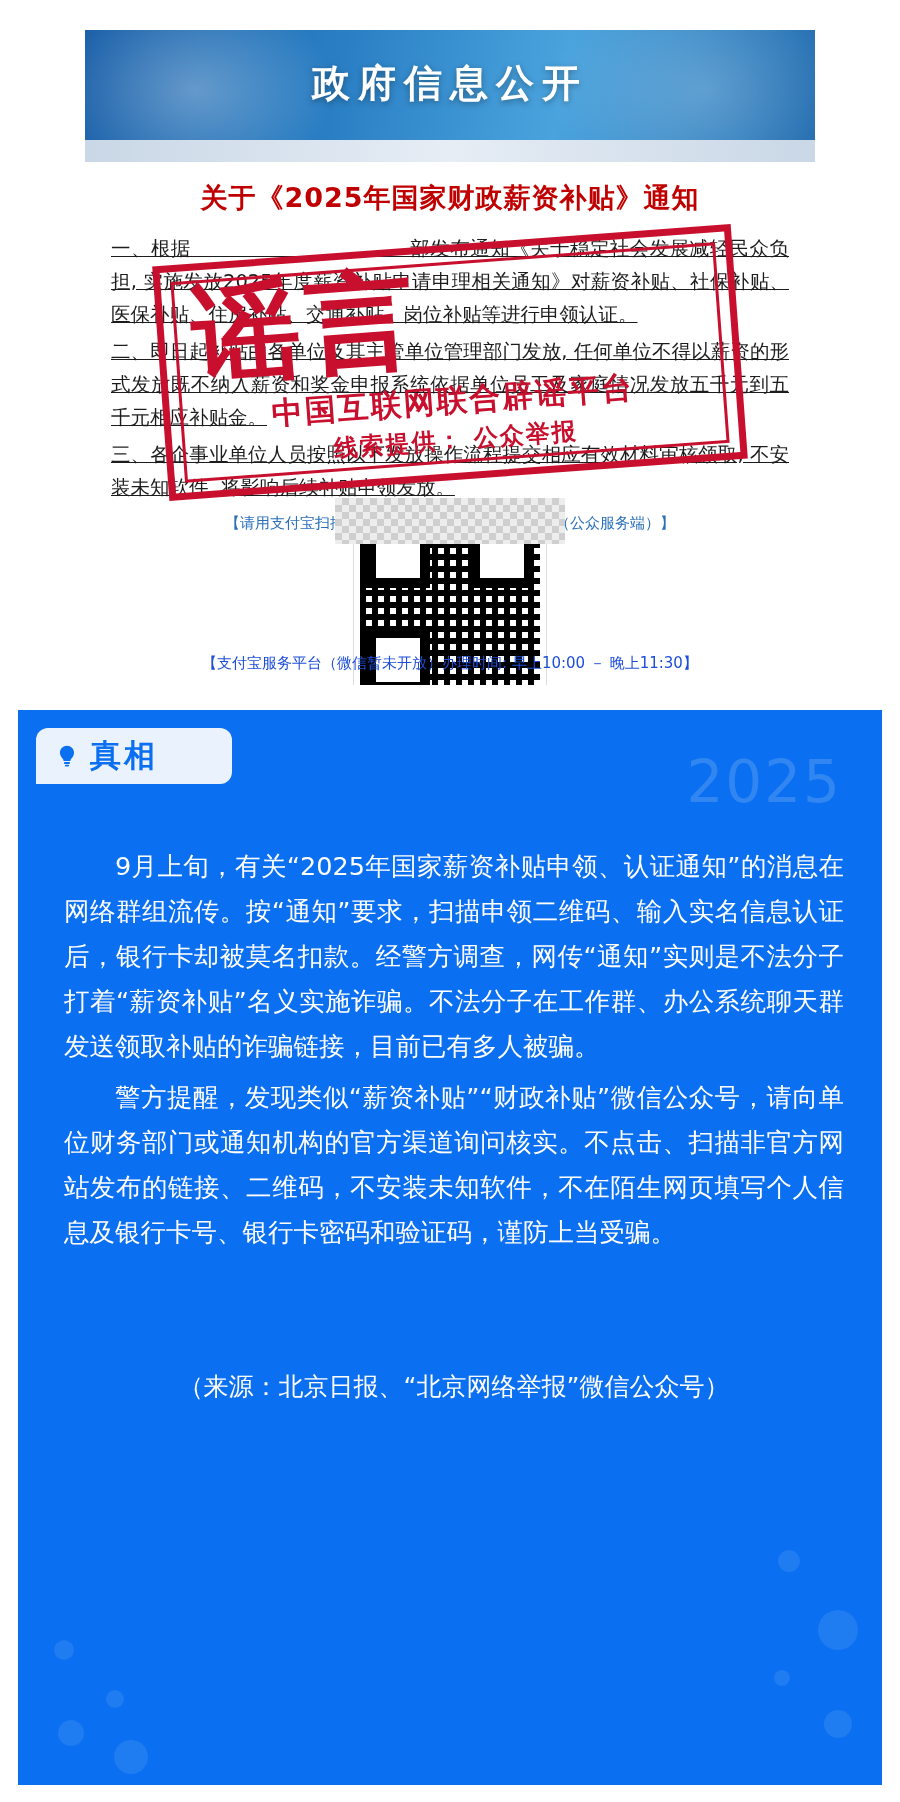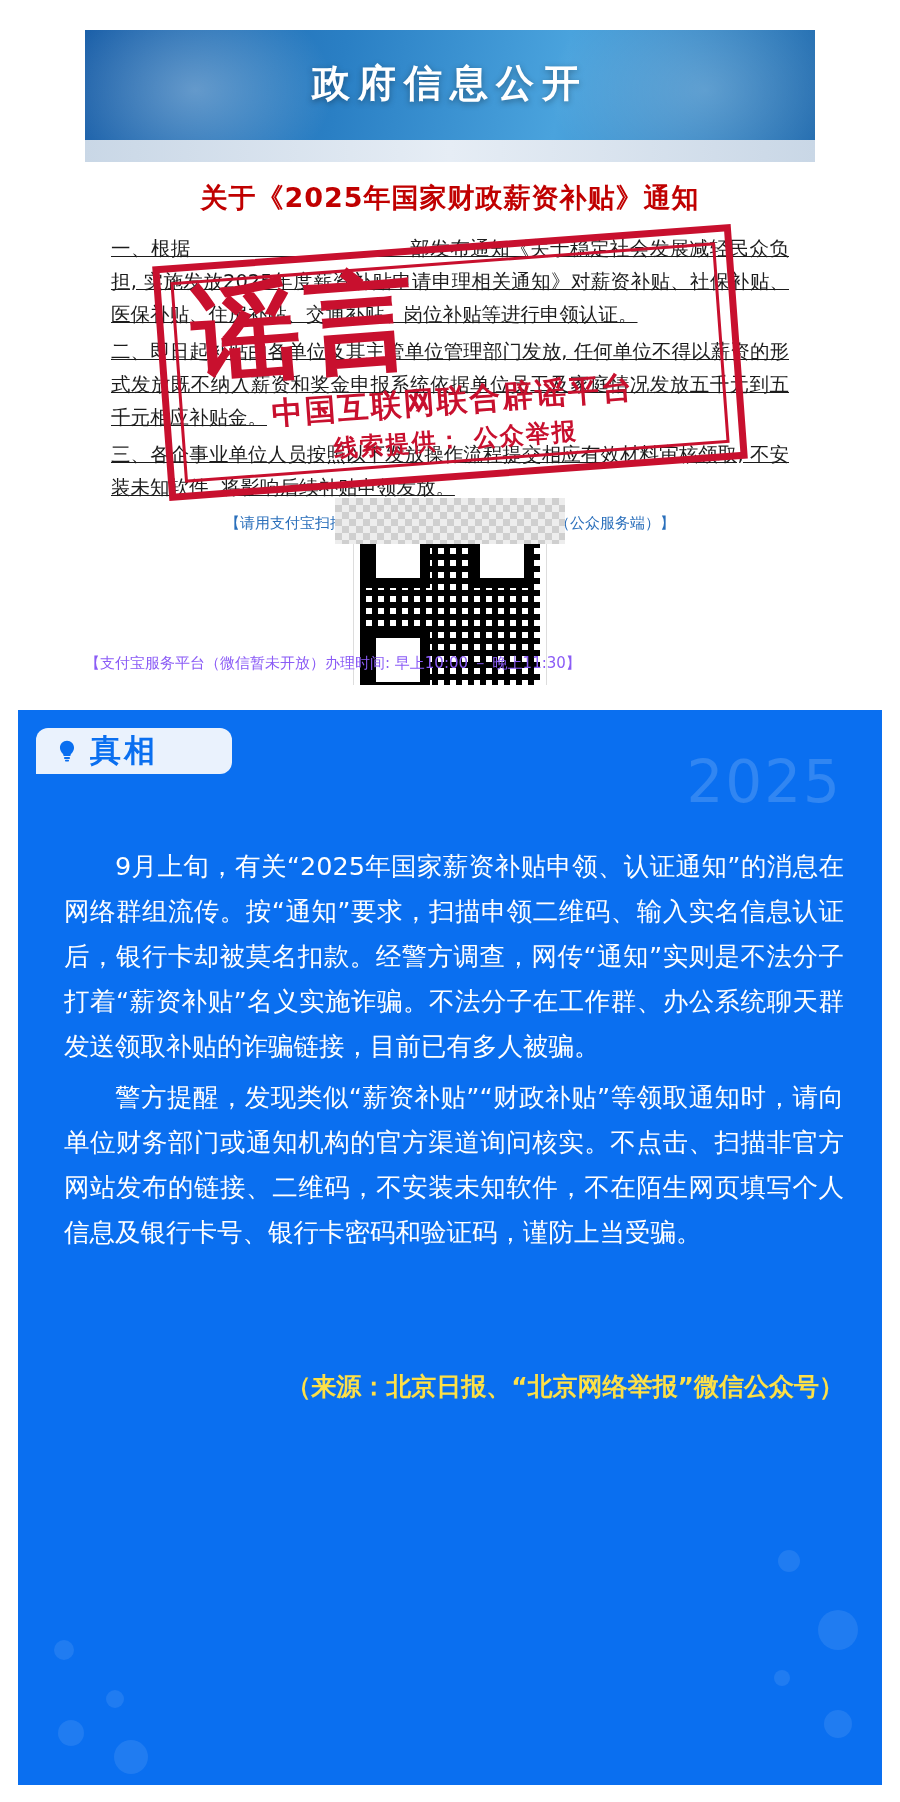--- a/index.html
+++ b/index.html
@@ -155,22 +155,22 @@
       linear-gradient(45deg, #cfcfcf 25%, transparent 25%, transparent 75%, #cfcfcf 75%),
       linear-gradient(45deg, #cfcfcf 25%, #ededed 25%, #ededed 75%, #cfcfcf 75%);
     background-size: 14px 14px;
     background-position: 0 0, 7px 7px;
   }
 
   .notice-footer {
     position: absolute;
     left: 0; right: 0;
     bottom: 12px;
-    text-align: left;
-    color: #8b5cf6;
+    text-align: center;
+    color: #1d4ed8;
     font-size: 15px;
     font-family: "DejaVu Sans", "Liberation Sans", sans-serif;
   }
 
   
   .stamp {
     position: absolute;
     left: 160px;
     top: 245px;
     width: 580px;
@@ -253,21 +253,21 @@
     color: rgba(255,255,255,0.16);
     letter-spacing: 2px;
     font-family: "DejaVu Sans", "Liberation Sans", sans-serif;
   }
 
   .truth-tab {
     position: absolute;
     left: 18px;
     top: 18px;
     min-width: 196px;
-    height: 46px;
+    height: 56px;
     background: #eaf2fd;
     border-radius: 12px 12px 12px 0;
     display: flex;
     align-items: center;
     padding: 0 22px 0 18px;
     box-sizing: border-box;
   }
   .bulb-icon {
     width: 26px;
     height: 26px;
@@ -297,24 +297,24 @@
   .truth-body p {
     margin: 0 0 6px 0;
     text-indent: 51px;
   }
 
   .source-line {
     position: absolute;
     left: 46px;
     right: 38px;
     top: 660px;
-    text-align: right;
-    color: #fde047;
+    text-align: center;
+    color: #ffffff;
     font-size: 25px;
-    font-weight: bold;
+    font-weight: normal;
     font-family: "DejaVu Sans", "Liberation Sans", sans-serif;
   }
 </style>
 </head>
 <body>
 
 <div class="notice-card">
 
   <div class="notice-header">
     <div class="notice-header-title">政府信息公开</div>
@@ -367,17 +367,17 @@
     <svg class="bulb-icon" viewBox="0 0 24 24">
       <path d="M12 2.5c-3.6 0-6.5 2.9-6.5 6.5 0 2.4 1.3 4.1 2.4 5.4.5.6.9 1.1.9 1.7v.4h6.4v-.4c0-.6.4-1.1.9-1.7 1.1-1.3 2.4-3 2.4-5.4 0-3.6-2.9-6.5-6.5-6.5z" fill="#0a6ff0"></path>
       <rect x="9.2" y="17.6" width="5.6" height="1.7" rx="0.8" fill="#0a6ff0"></rect>
       <rect x="10.1" y="20" width="3.8" height="1.6" rx="0.8" fill="#0a6ff0"></rect>
     </svg>
     <span class="truth-tab-label">真相</span>
   </div>
 
   <div class="truth-body">
     <p>9月上旬，有关“2025年国家薪资补贴申领、认证通知”的消息在网络群组流传。按“通知”要求，扫描申领二维码、输入实名信息认证后，银行卡却被莫名扣款。经警方调查，网传“通知”实则是不法分子打着“薪资补贴”名义实施诈骗。不法分子在工作群、办公系统聊天群发送领取补贴的诈骗链接，目前已有多人被骗。</p>
-    <p>警方提醒，发现类似“薪资补贴”“财政补贴”等领取通知时，请向单位财务部门或通知机构的官方渠道询问核实。不点击、扫描非官方网站发布的链接、二维码，不安装未知软件，不在陌生网页填写个人信息及银行卡号、银行卡密码和验证码，谨防上当受骗。</p>
+    <p>警方提醒，发现类似“薪资补贴”“财政补贴”微信公众号，请向单位财务部门或通知机构的官方渠道询问核实。不点击、扫描非官方网站发布的链接、二维码，不安装未知软件，不在陌生网页填写个人信息及银行卡号、银行卡密码和验证码，谨防上当受骗。</p>
   </div>
 
   <div class="source-line">（来源：北京日报、“北京网络举报”微信公众号）</div>
 </div>
 
 </body></html>

